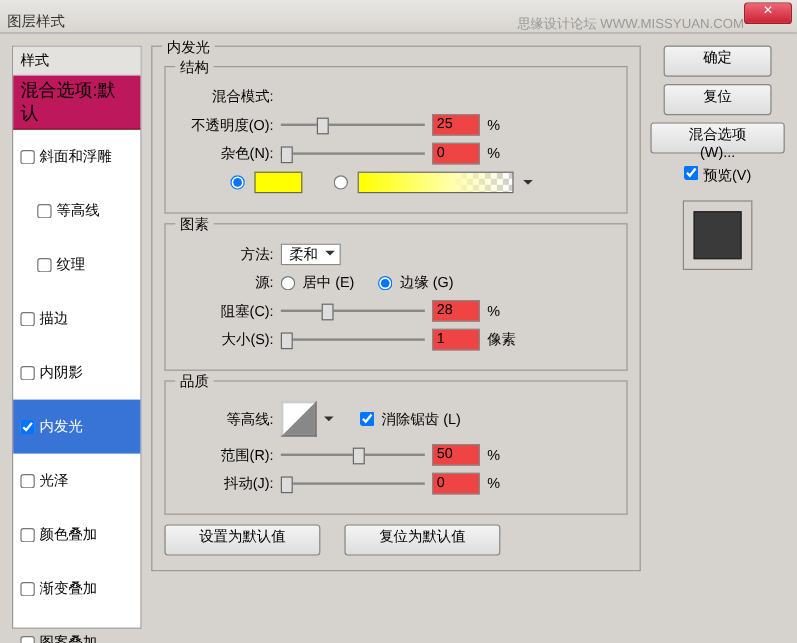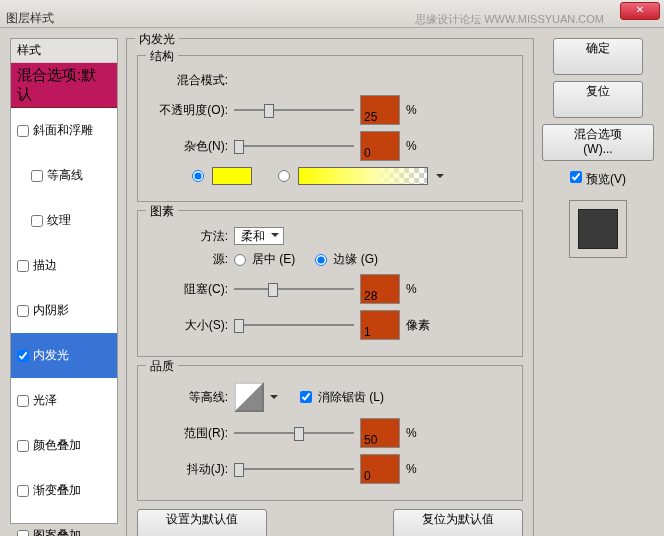--- a/index.html
+++ b/index.html
@@ -1,19 +1,19 @@
 <!DOCTYPE html>
 <html><head>
 <meta charset="utf-8">
 <style>
 *{box-sizing:border-box;margin:0;padding:0;font-family:"Microsoft YaHei",SimSun,sans-serif;font-size:12px}
 body{background:#d6d3ce;width:664px;height:536px;overflow:hidden;position:relative}
 .titlebar{height:28px;background:linear-gradient(#e8e6e2,#d8d5d0);border-bottom:1px solid #aaa;display:flex;align-items:flex-end;padding:0 6px;position:relative}
 .title-text{color:#333}
-.watermark{position:absolute;right:60px;color:#999;font-size:11px}
+.watermark{position:absolute;right:44px;color:#999;font-size:11px}
 .close-btn{position:absolute;right:4px;top:2px;width:40px;height:18px;background:linear-gradient(#e67,#c23);border:1px solid #922;border-radius:3px;color:#fff;text-align:center;line-height:14px;font-size:10px}
 .main{display:flex;padding:10px;gap:8px;height:506px}
 .sidebar{width:108px;border:1px solid #999;background:#fff}
 .sidebar-header{background:#e4e2de;padding:3px 6px;border-bottom:1px solid #ccc}
 .sidebar-sub{background:#be185d;padding:3px 6px;font-size:15px;border-bottom:1px solid #7f1d1d}
 .sidebar-item{padding:14px 6px;display:flex;align-items:center;gap:4px;cursor:default}
 .sidebar-item.indent{padding-left:20px}
 .sidebar-item.selected{background:#3874d6;color:#fff}
 .sidebar input[type=checkbox]{width:12px;height:12px}
 .content{flex:1;display:flex;gap:8px}
@@ -23,29 +23,29 @@
 .sub-fieldset{border:1px solid #999;padding:10px 10px;margin-top:8px;position:relative}
 .sub-label{position:absolute;top:-8px;left:8px;background:#d6d3ce;padding:0 4px}
 .row{display:flex;align-items:center;margin:6px 0;gap:6px}
 .row-label{width:80px;text-align:right}
 .dropdown{border:1px solid #888;background:#fff;padding:1px 18px 1px 6px;min-width:100px;position:relative;height:18px;line-height:14px}
 .dropdown::after{content:"";position:absolute;right:4px;top:5px;border:4px solid transparent;border-top-color:#333}
 .dropdown.small{min-width:50px}
 .slider{flex:1;height:16px;position:relative;max-width:120px}
 .slider-track{position:absolute;top:7px;left:0;right:0;height:2px;background:#888}
 .slider-thumb{position:absolute;top:2px;width:10px;height:14px;background:#ddd;border:1px solid #666}
-.num-input{width:40px;height:18px;border:1px solid #888;background:#c2410c;padding:14px 3px;text-align:left}
+.num-input{width:40px;height:18px;border:1px solid #888;background:#ef4444;padding:0 3px;text-align:left}
 .unit{width:30px}
 .radio-row{display:flex;align-items:center;gap:8px;margin:6px 0;padding-left:44px}
 .color-swatch{width:40px;height:18px;border:1px solid #666;background:#ff0}
 .gradient-swatch{width:130px;height:18px;border:1px solid #666;background:linear-gradient(to right,#ff0,#ffa 60%,rgba(255,255,170,0));background-color:#eee;background-image:linear-gradient(to right,#ff0,#ffa 60%,rgba(255,255,170,0)),repeating-conic-gradient(#ccc 0 25%,#fff 0 50%);background-size:100% 100%,10px 10px}
 .grad-arrow{border:4px solid transparent;border-top-color:#333;margin-top:4px}
 .contour-swatch{width:30px;height:30px;border:2px outset #ccc;background:linear-gradient(135deg,#fff 49%,#888 51%)}
-.btn-row{display:flex;gap:20px;justify-content:space-between;margin-top:8px}
-.button{border:1px solid #888;background:linear-gradient(#f4f4f4,#ddd);padding:2px 28px;border-radius:3px;min-width:90px;text-align:center;height:37px;line-height:15px}
+.btn-row{display:flex;gap:20px;justify-content:flex-start;margin-top:8px}
+.button{border:1px solid #888;background:linear-gradient(#f4f4f4,#ddd);padding:2px 28px;border-radius:3px;min-width:90px;text-align:center;height:26px;line-height:15px}
 .right-panel{width:112px;display:flex;flex-direction:column;gap:6px;align-items:center}
 .preview-check{display:flex;gap:4px;margin-top:4px}
 .preview-box{width:58px;height:58px;border:1px solid #888;background:#d6d3ce;display:flex;align-items:center;justify-content:center;margin-top:6px}
 .preview-inner{width:40px;height:40px;background:#3a3a3a;border:1px solid #222}
 input[type=radio]{width:12px;height:12px}
 input[type=checkbox]{width:12px;height:12px}
 </style>
 </head>
 <body>
 

